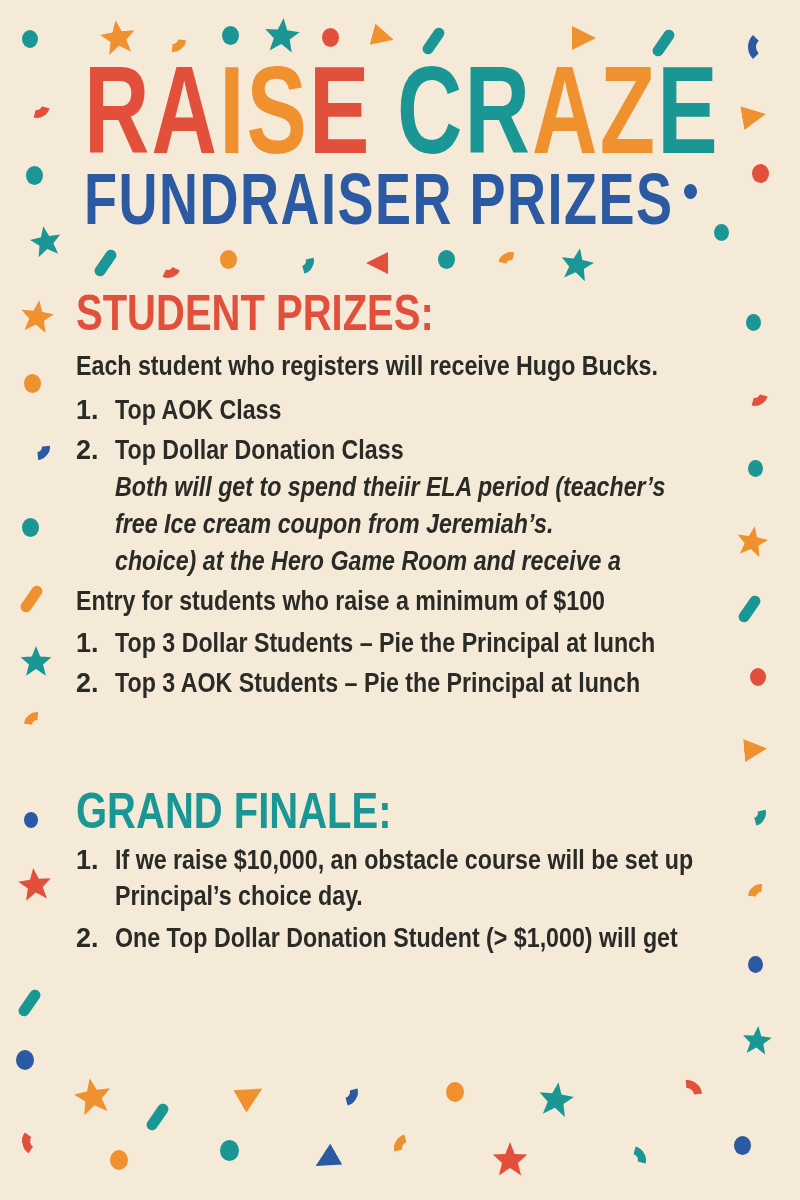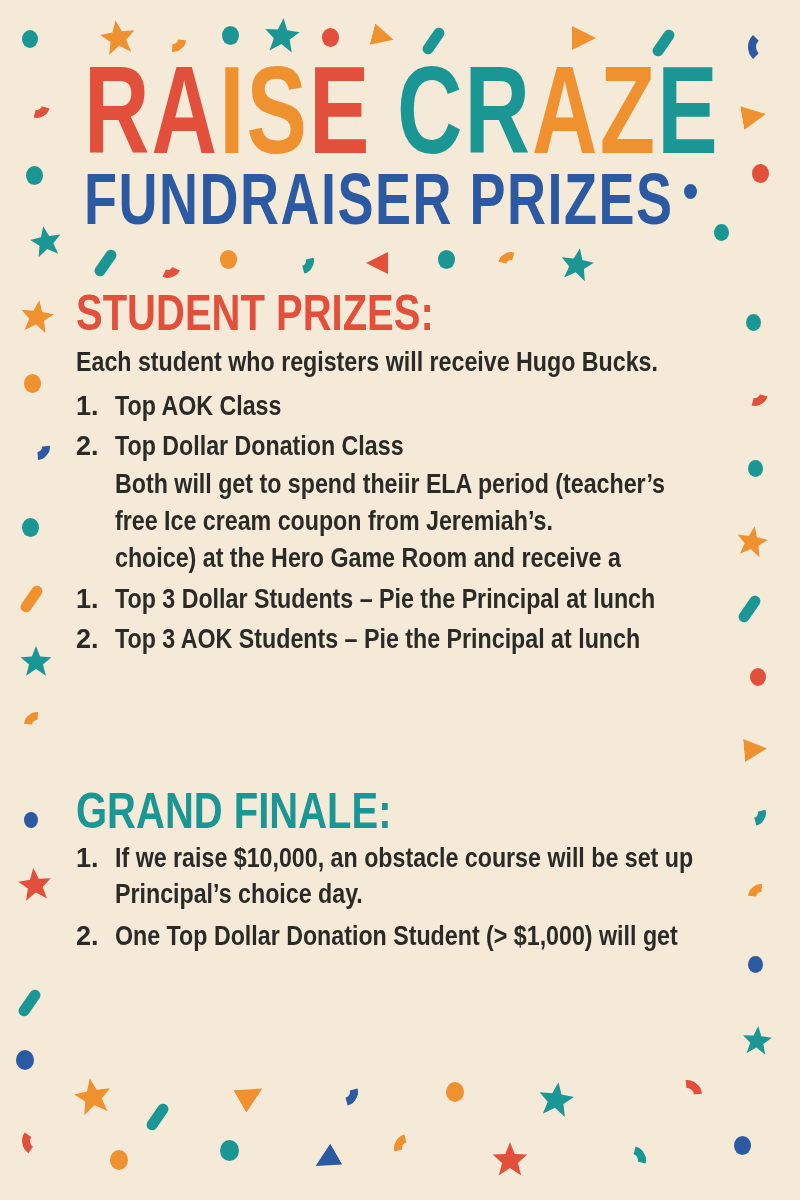--- a/index.html
+++ b/index.html
@@ -27,22 +27,22 @@
     position:absolute;left:76px;line-height:1;
     font-size:50px;font-weight:bold;white-space:nowrap;
     transform:scaleX(.8);transform-origin:0 0;
   }
   .sec-h.student{top:288px;color:#E2503C;}
   .sec-h.finale{top:786px;color:#1A9795;}
   
   .content{position:absolute;left:76px;width:710px;font-size:27px;font-weight:bold;}
   .content.block-a{top:342px;}
   .content.block-b{top:840px;}
-  .bline{display:flex;align-items:center;height:40px;}
-  .bline.tight{height:37px;}
+  .bline{display:flex;align-items:flex-end;height:40px;}
+  .bline.tight{height:37px;font-style:italic;}
   .block-b .bline{height:36px;}
   .mt4{margin-top:4px;}
   .mt2{margin-top:2px;}
   .mt6{margin-top:6px;}
   .num{flex:none;width:39px;}
   .indent{flex:none;width:39px;}
   .txt{flex:none;white-space:nowrap;transform:scaleX(.86);transform-origin:0 50%;}
   .blob{
     display:inline-block;width:17px;height:27px;background:#3B82D6;
     border-radius:55% 45% 50% 50% / 48% 52% 48% 52%;
@@ -153,20 +153,23 @@
         <span class="txt">Both will get to spend theiir ELA period (teacher’s</span>
       </div>
     <div class="bline tight">
         <span class="indent"></span>
         <span class="txt">free Ice cream coupon from Jeremiah’s.</span>
       </div>
     <div class="bline tight">
         <span class="indent"></span>
         <span class="txt">choice) at the Hero Game Room and receive a</span>
       </div>
+    <div class="bline">
+        <span class="txt">Entry for students who raise a minimum of $100</span>
+      </div>
     <div class="bline mt2">
         <span class="num">1.</span>
         <span class="txt">Top 3 Dollar Students – Pie the Principal at lunch</span>
       </div>
     <div class="bline">
         <span class="num">2.</span>
         <span class="txt">Top 3 AOK Students – Pie the Principal at lunch</span>
       </div>
   </div>
 

